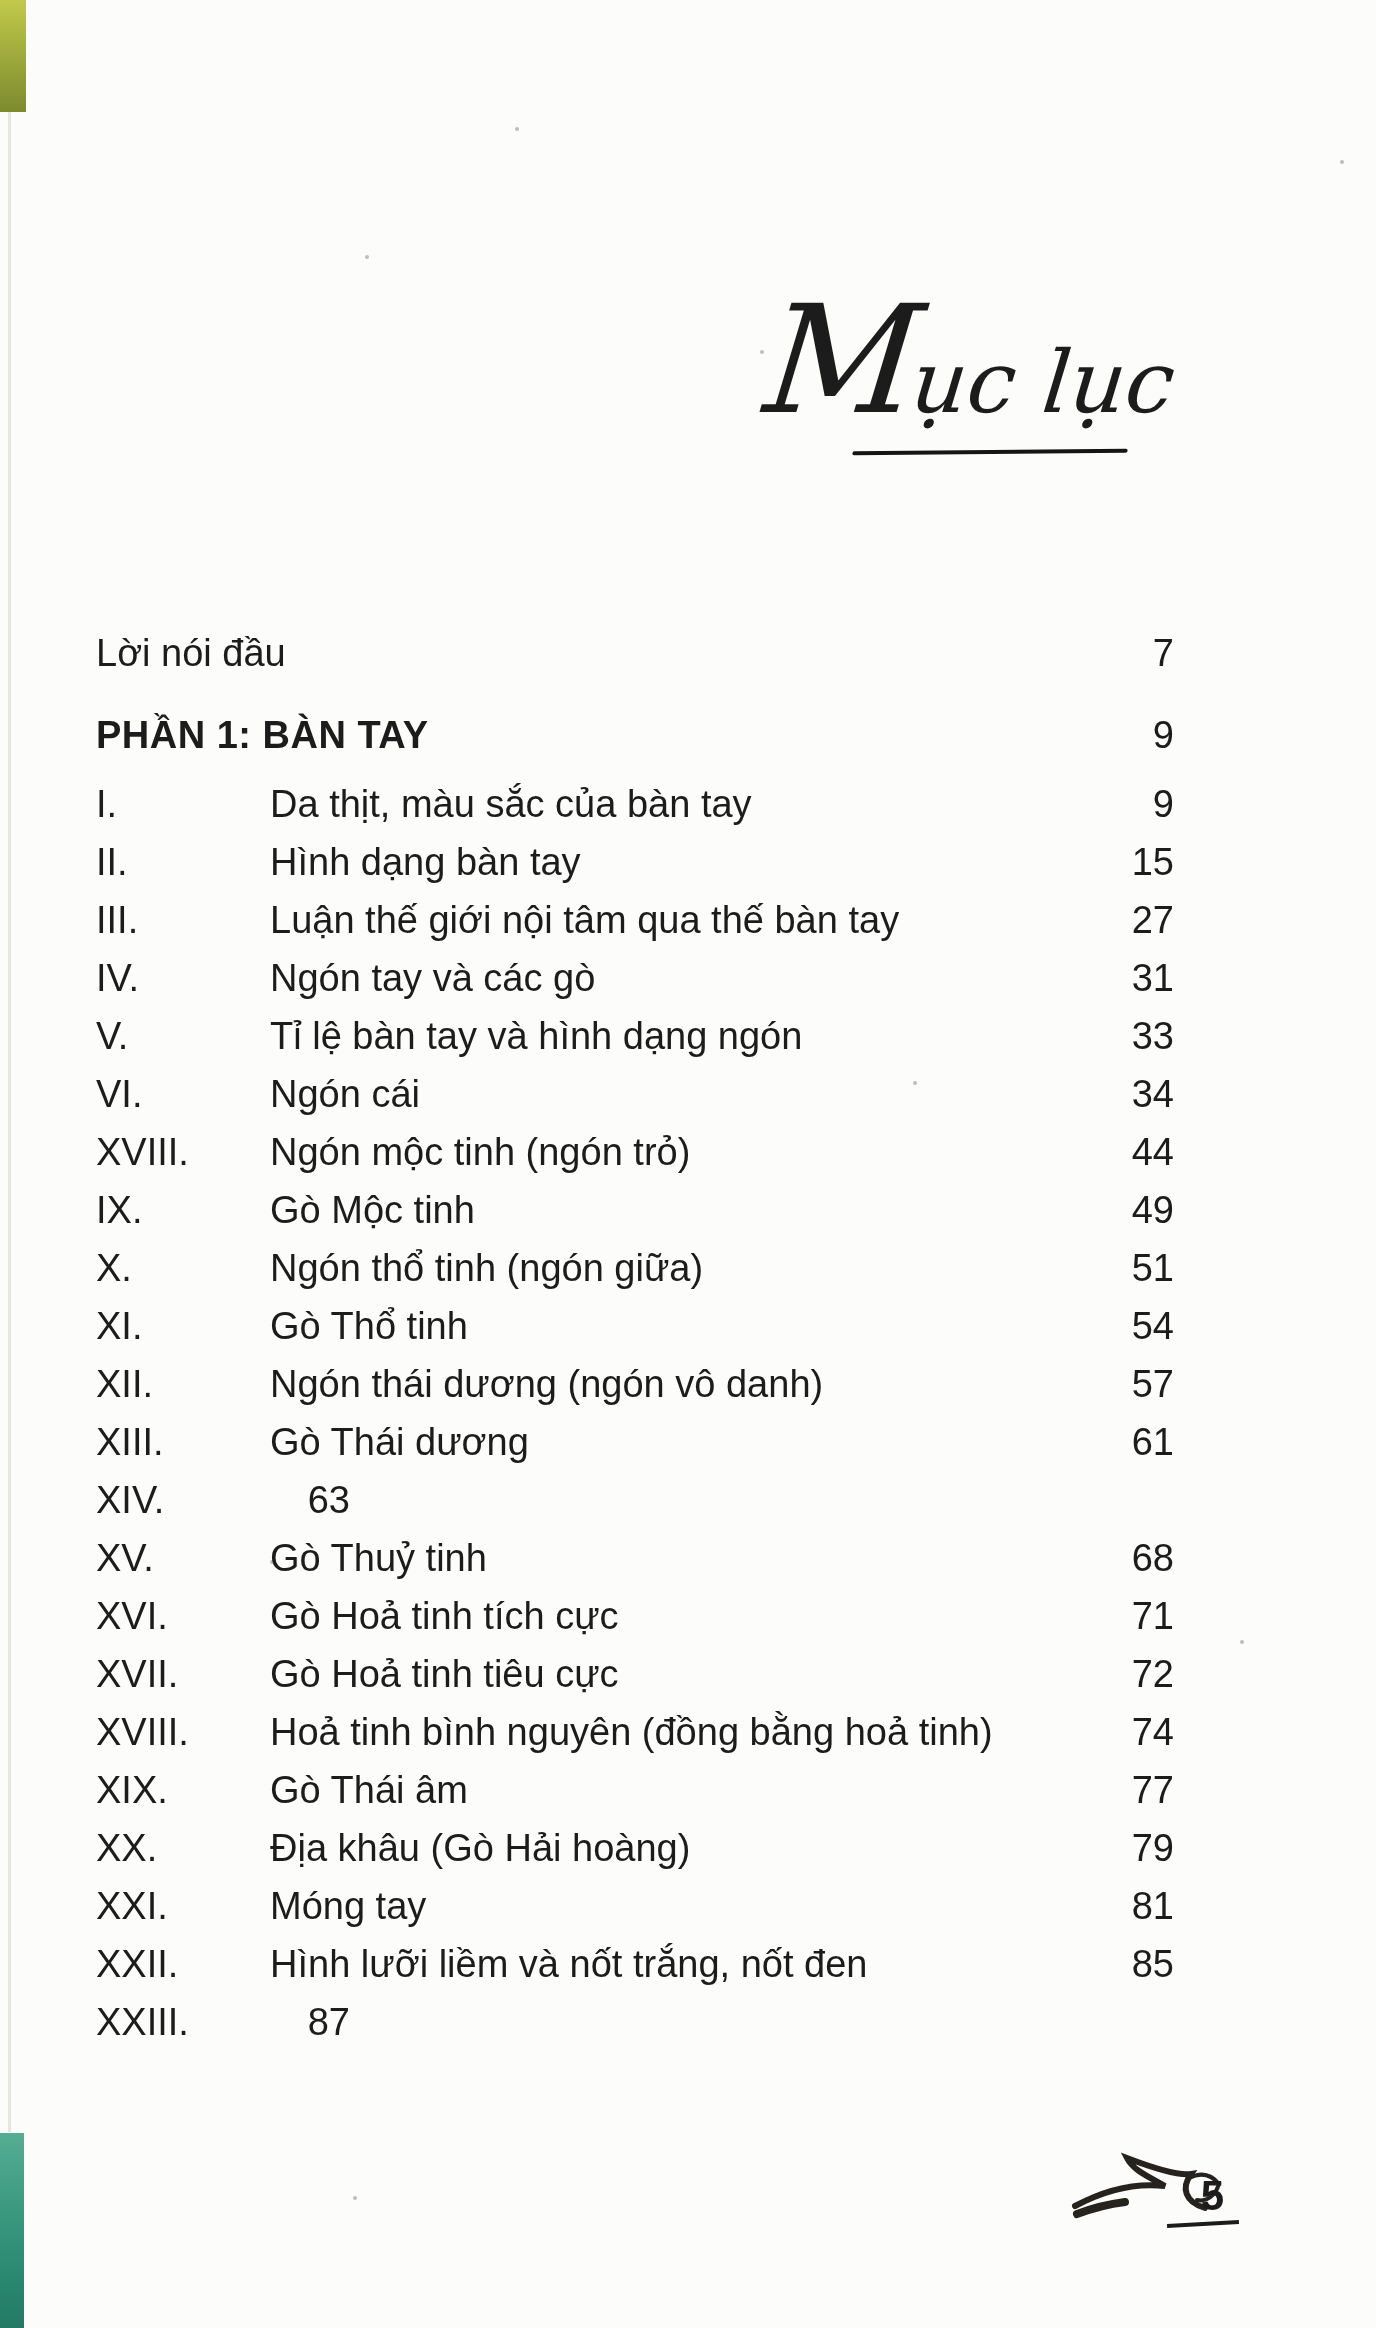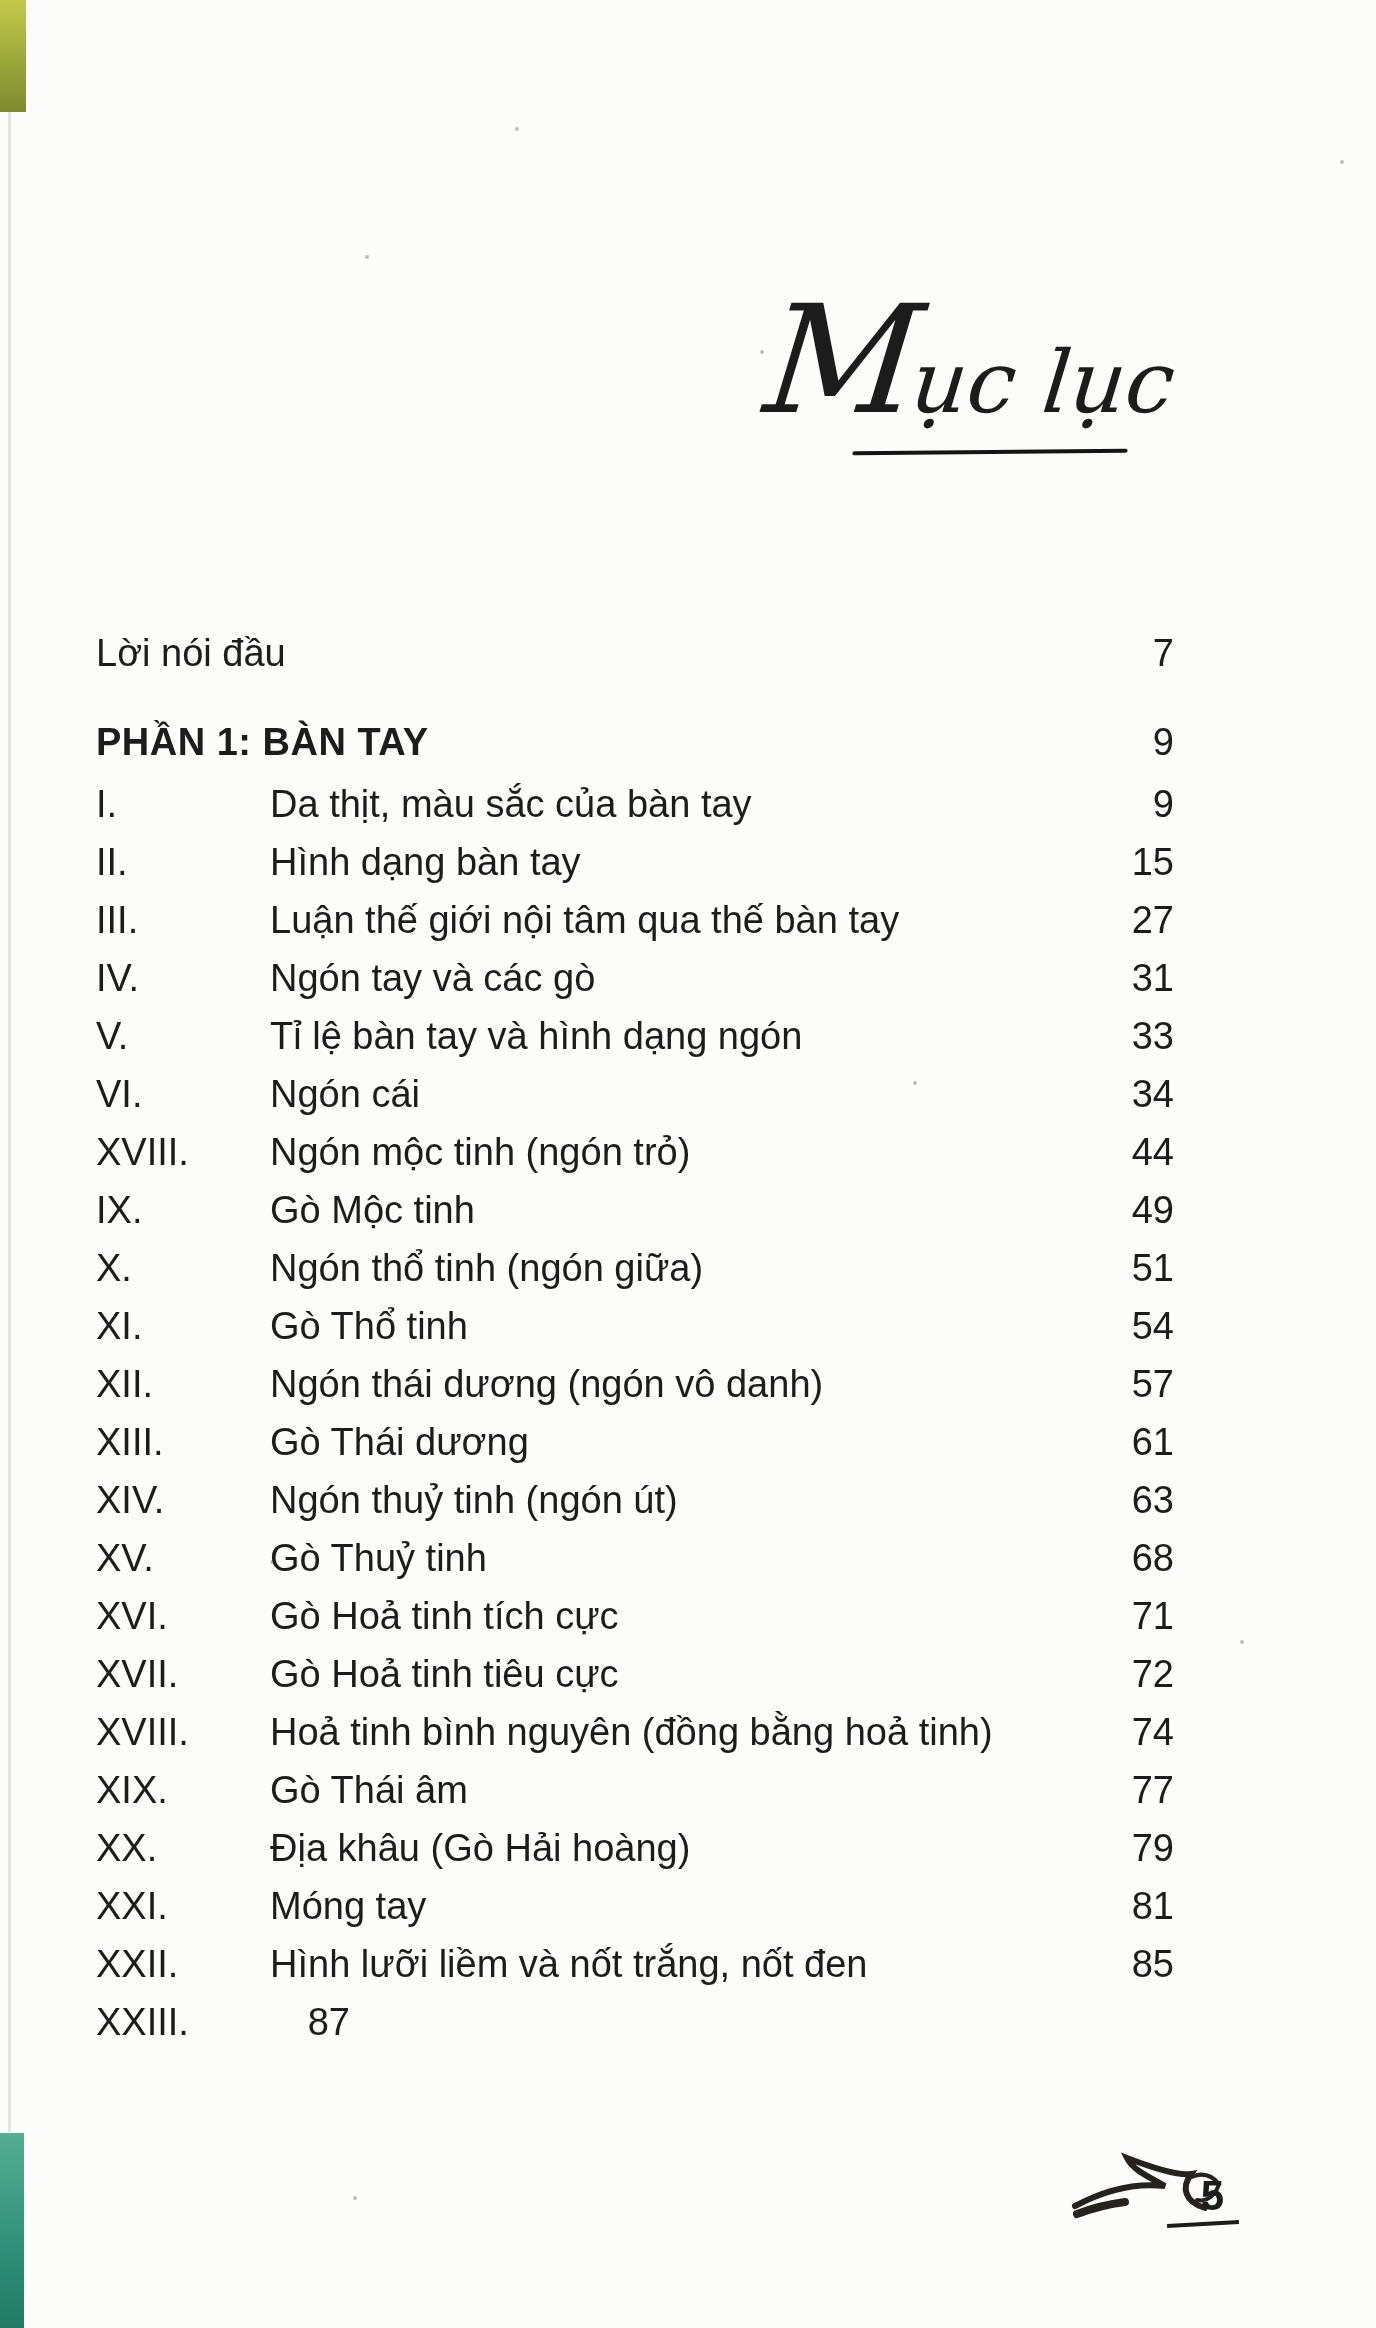--- a/index.html
+++ b/index.html
@@ -67,21 +67,21 @@
     top: 624px;
     width: 1078px;
     font-size: 38px;
   }
   .row {
     display: flex;
     align-items: center;
     height: 58px;
   }
   .row.gap-lg { margin-bottom: 24px; }
-  .row.gap-sm { margin-bottom: 11px; align-items: flex-end; }
+  .row.gap-sm { margin-bottom: 11px; }
   .row.bold .label { font-weight: bold; letter-spacing: 0.5px; }
   .num { width: 174px; flex: 0 0 auto; }
   .label { flex: 1 1 auto; }
   .pg { width: 80px; flex: 0 0 auto; text-align: right; }
 
   
   .footer {
     position: absolute;
     top: 2148px;
     right: 152px;
@@ -201,21 +201,20 @@
       <span class="label">Ngón thái dương (ngón vô danh)</span>
       <span class="pg">57</span>
     </div>
     <div class="row">
       <span class="num">XIII.</span>
       <span class="label">Gò Thái dương</span>
       <span class="pg">61</span>
     </div>
     <div class="row">
       <span class="num">XIV.</span>
-      <span class="label">Ngón thuỷ tinh (ngón út)</span>
       <span class="pg">63</span>
     </div>
     <div class="row">
       <span class="num">XV.</span>
       <span class="label">Gò Thuỷ tinh</span>
       <span class="pg">68</span>
     </div>
     <div class="row">
       <span class="num">XVI.</span>
       <span class="label">Gò Hoả tinh tích cực</span>

